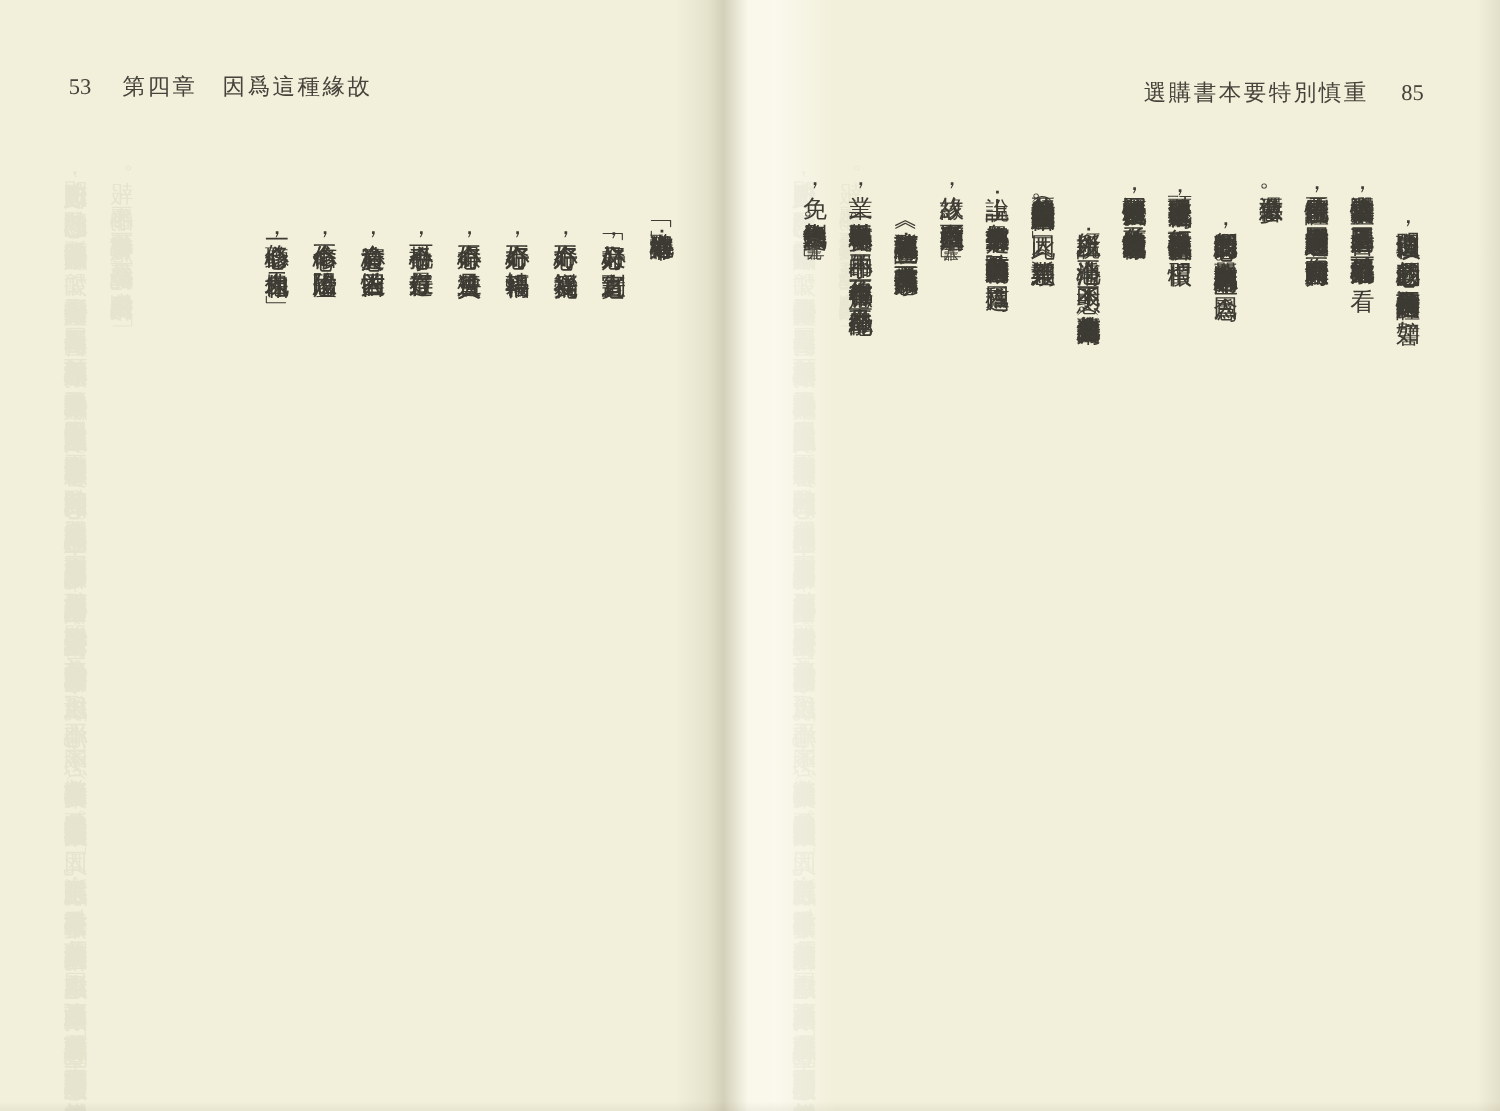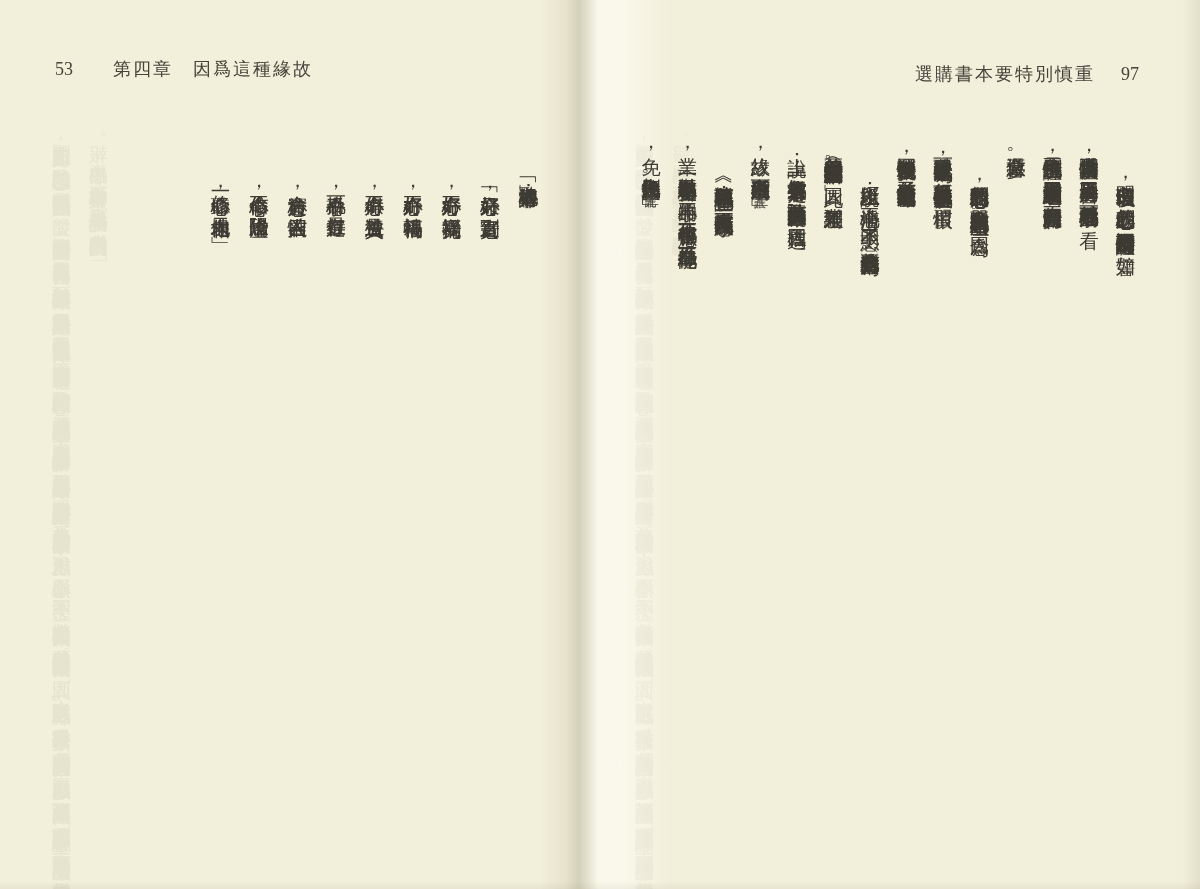--- a/index.html
+++ b/index.html
@@ -37,21 +37,21 @@
     pointer-events:none;
   }
   
   .hdr{
     position:absolute;
     font-size:18px;color:#45433b;letter-spacing:2px;
     white-space:nowrap;
   }
   .hdr .pgnum{font-size:18px;letter-spacing:0;}
   .hdr-left{left:55px;top:57px;}
-  .hdr-left .pgnum{margin-right:40px;}
+  .hdr-left .pgnum{margin-right:25px;}
   .hdr-right{left:915px;top:62px;}
   .hdr-right .pgnum{margin-left:26px;}
   
   .vtext{
     position:absolute;
     writing-mode:vertical-rl;
     text-orientation:mixed;
     font-size:19.5px;
     letter-spacing:0.4px;
     color:#3d3b33;
@@ -102,21 +102,21 @@
       <p class="verse">心命俱不好，遭殃且貧夭。</p>
       <p class="verse">心可挽乎命，最好存仁道。</p>
       <p class="verse">命實造於心，吉凶惟人召。</p>
       <p class="verse">信命不修心，陰陽恐虛矯。</p>
       <p class="verse">修心一聽命，天地自相保。」</p>
     </div>
   </div>
 
   <div>
     <div class="hdr hdr-right">
-      <span>選購書本要特別慎重</span><span class="pgnum">97</span>
+      <span>選購書本要特別慎重</span><span class="pgnum">85</span>
     </div>
 
     <div class="vtext page52-text">
       <p class="ind">明白這個道理以後，我們的起心動念、語言和行爲一定要特別的謹慎。譬如：</p>
       <p>選購書本要特別慎重，因爲一旦看了不好的書，就可能心地中播下不好的種子。看</p>
       <p>電視也要特別的謹慎，因爲假如看了沒有意思的連續劇，不但浪費時間和精力而且</p>
       <p>還會做惡夢。</p>
       <p class="ind">我們時時觀照自己的心念，嚴防惡念（損人自私的都叫惡念）的產生。因爲念</p>
       <p>頭重覆出現幾次以後就會造成行爲，行爲重覆出現幾次以後就會產生習慣，習慣根</p>
       <p>深蒂固以後就會變成性格，有了什麼樣的性格就會造成什麼樣的命運。</p>

